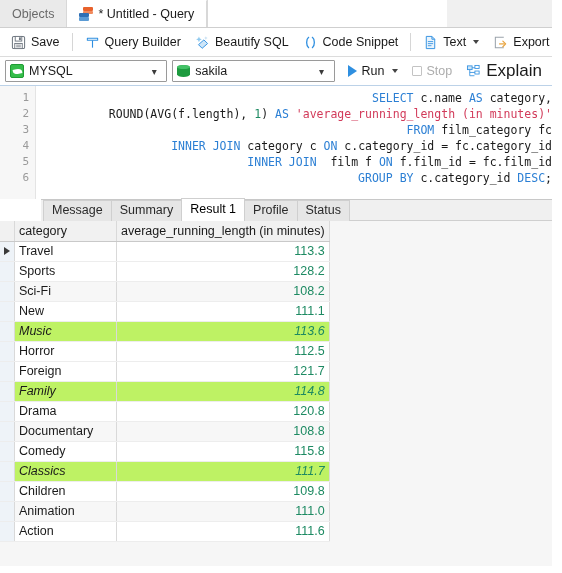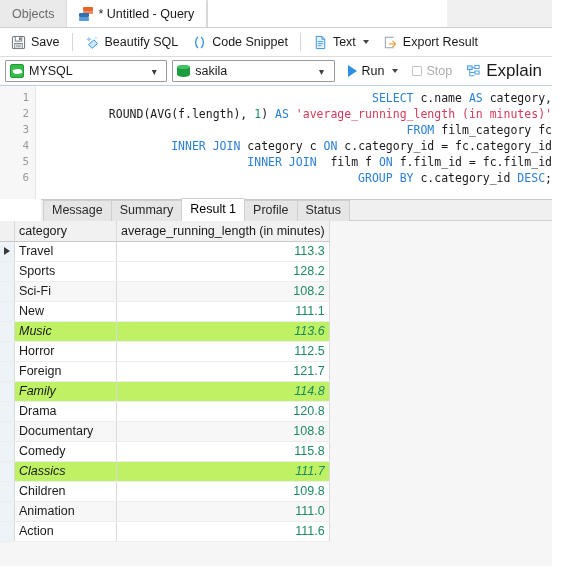--- a/index.html
+++ b/index.html
@@ -189,20 +189,27 @@
         <rect x="8.5" y="2.5" width="2" height="3" fill="#6f7780"></rect>
         <rect x="4" y="9" width="8" height="5.5" fill="#fff" stroke="#6f7780" stroke-width="1"></rect>
         <line x1="5.5" y1="10.8" x2="10.5" y2="10.8" stroke="#6f7780" stroke-width="0.9"></line>
         <line x1="5.5" y1="12.6" x2="10.5" y2="12.6" stroke="#6f7780" stroke-width="0.9"></line>
       </svg>
       <span>Save</span>
     </div>
 
     <div class="tsep"></div>
 
+    <div class="tbtn">
+      <svg class="ico" viewBox="0 0 16 16">
+        <path d="M2.5 3.5 h11 v2.2 h-11 z" fill="#fff" stroke="#2f8fe0" stroke-width="1.1" stroke-linejoin="round"></path>
+        <line x1="8" y1="5.7" x2="8" y2="13.5" stroke="#2f8fe0" stroke-width="1.2"></line>
+      </svg>
+      <span>Query Builder</span>
+    </div>
 
     <div class="tbtn">
       <svg class="ico" viewBox="0 0 16 16">
         <path d="M9.5 5.2 L13.4 9.1 L7.6 14.2 L3.7 10.3 Z" fill="#cfe6f8" stroke="#2f8fe0" stroke-width="1"></path>
         <path d="M4.2 1.6 l0.9 2.1 2.1 0.9 -2.1 0.9 -0.9 2.1 -0.9 -2.1 -2.1 -0.9 2.1 -0.9 z" fill="#8ec9ef"></path>
         <path d="M11.6 1.2 l0.6 1.4 1.4 0.6 -1.4 0.6 -0.6 1.4 -0.6 -1.4 -1.4 -0.6 1.4 -0.6 z" fill="#c3def2"></path>
       </svg>
       <span>Beautify SQL</span>
     </div>
 

